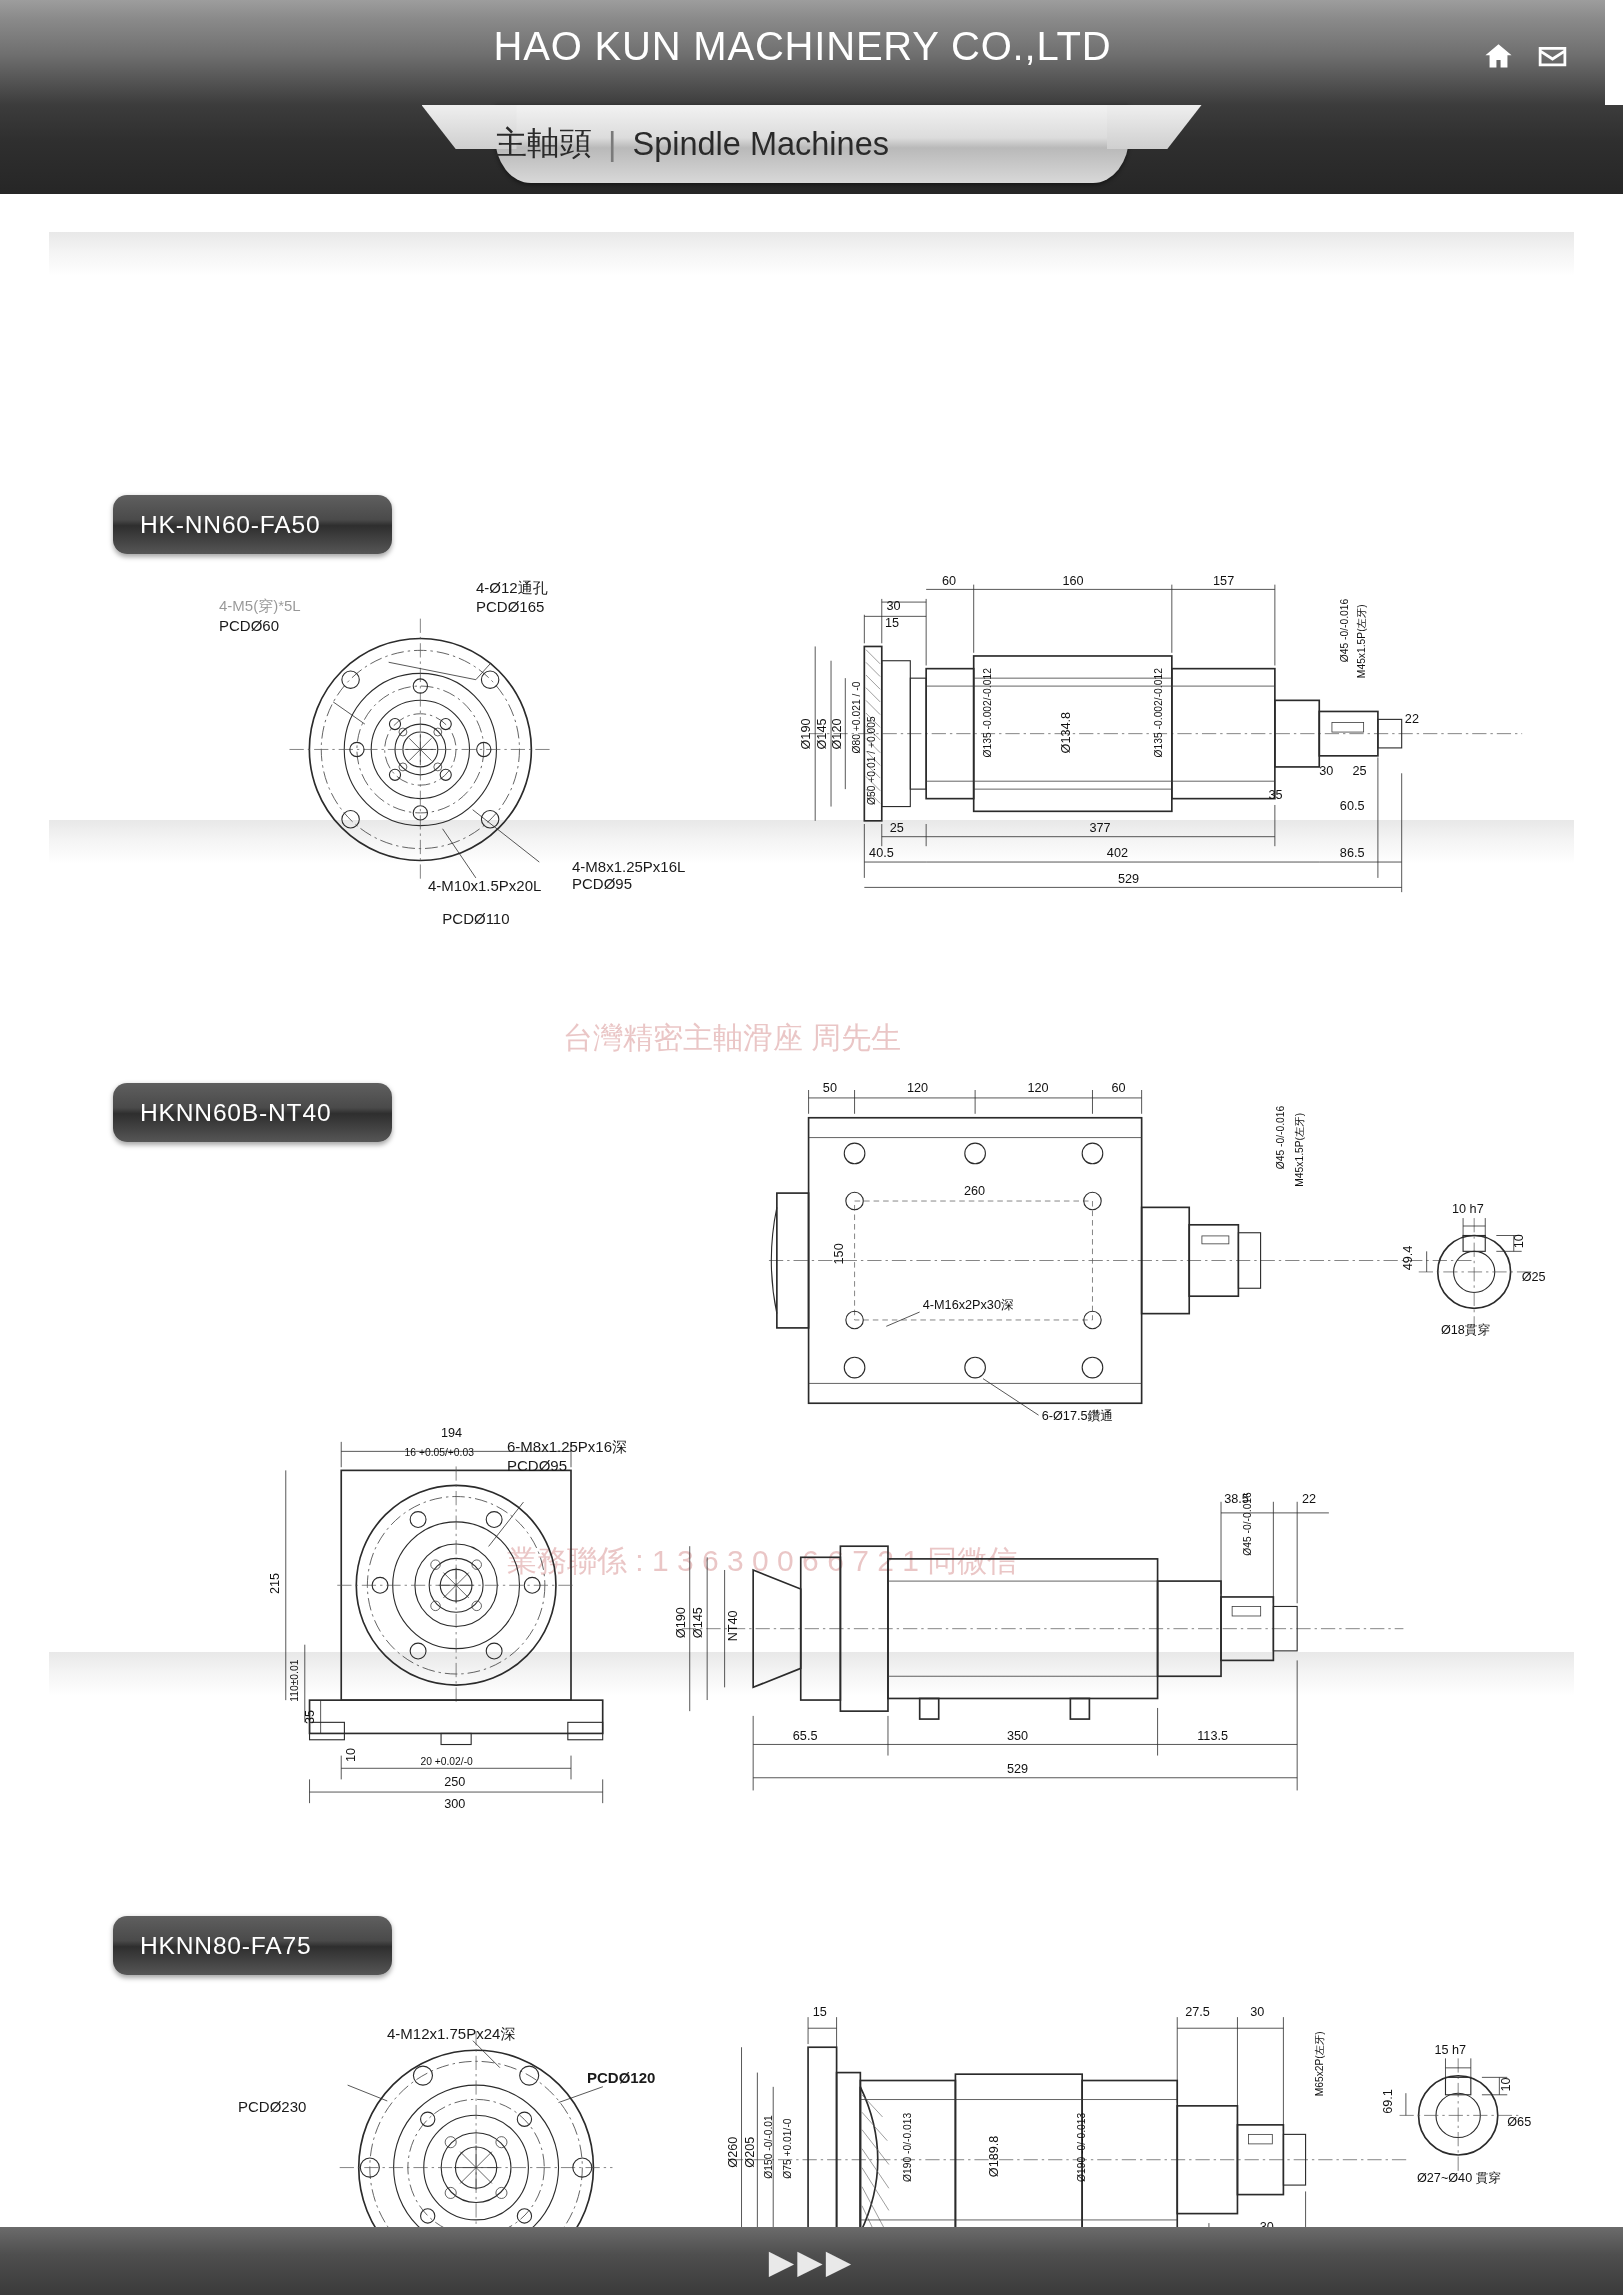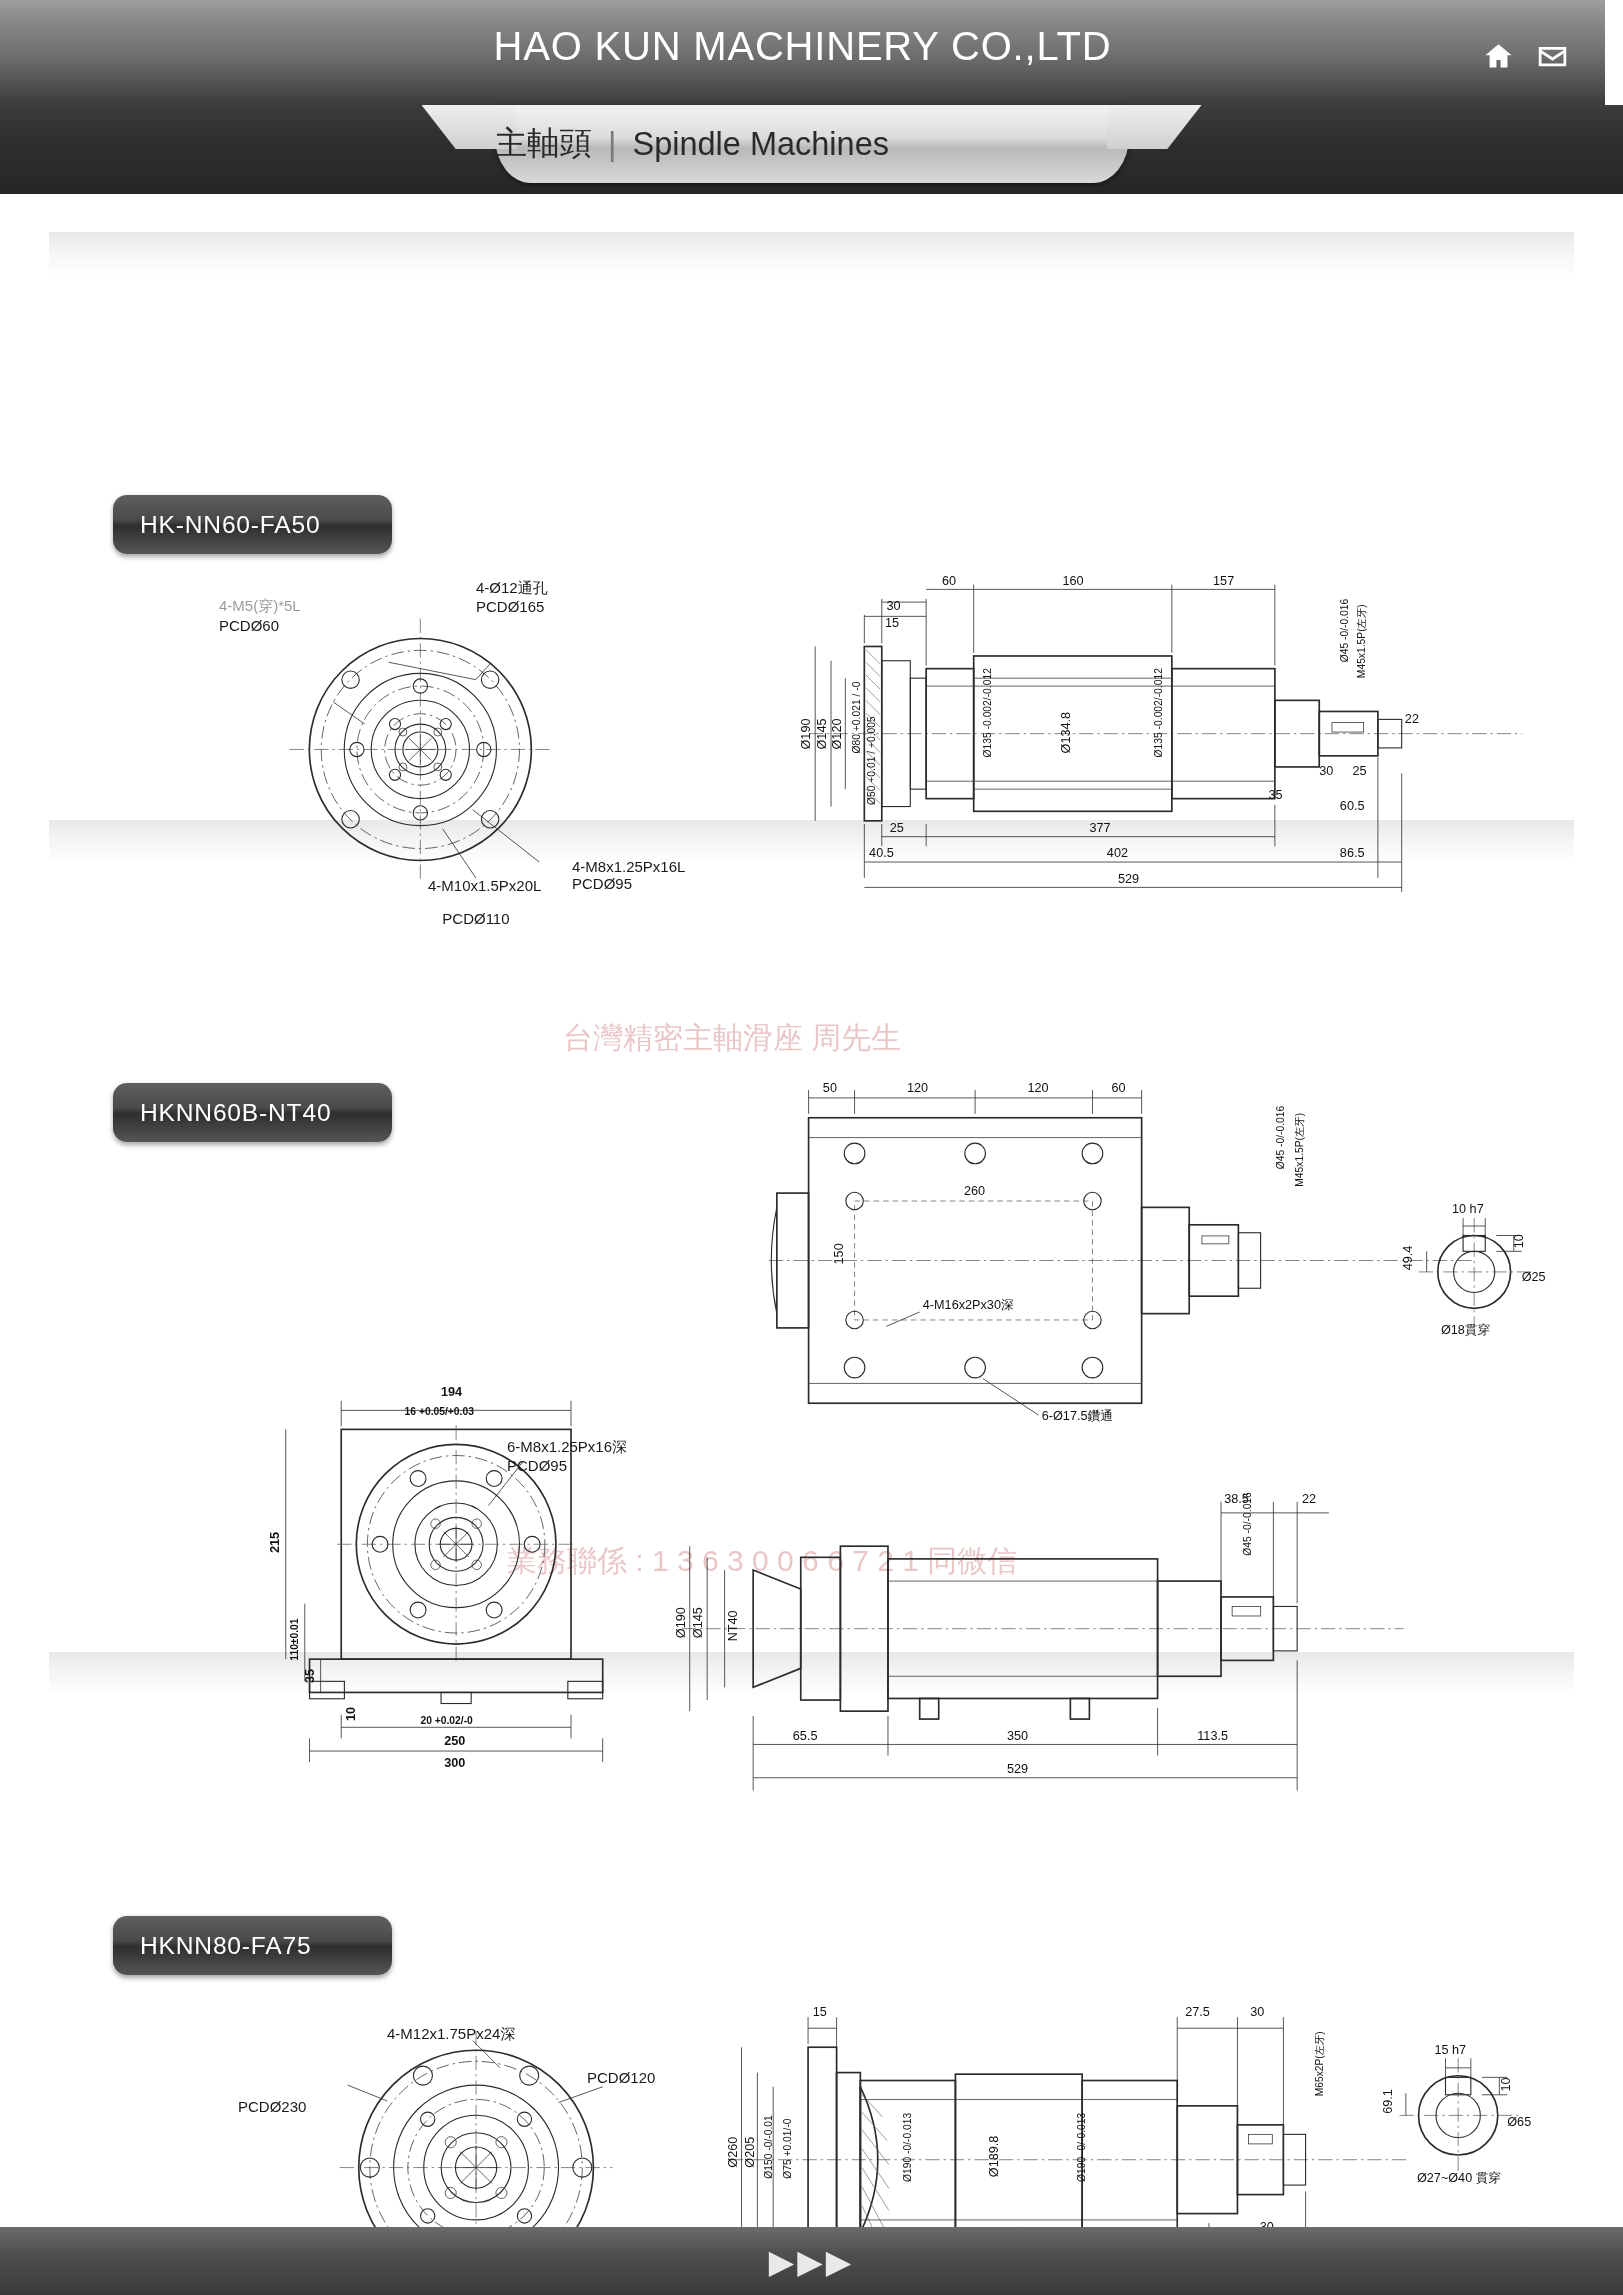--- a/index.html
+++ b/index.html
@@ -437,21 +437,21 @@
         <line x1="40" y1="104" x2="40" y2="130"></line>
       </g>
       <text class="t" x="72" y="56">10 h7</text>
       <text class="t" x="162" y="100" transform="rotate(-90 162,100)">10</text>
       <text class="t" x="22" y="128" transform="rotate(-90 22,128)">49.4</text>
       <text class="t" x="160" y="142">Ø25</text>
       <text class="t" x="58" y="208">Ø18貫穿</text>
     </svg>
   </div>
 
-  <div class="dwg" style="left:262px; top:1172px;font-weight:bold;">
+  <div class="dwg" style="left:262px; top:1213px;">
     <svg width="412" height="412" viewBox="0 0 520 520">
 
       <rect class="ln2" x="100" y="80" width="290" height="290"></rect>
       <g transform="translate(245,225)">
         <circle class="ln2" r="126"></circle>
         <circle class="thin" r="112" stroke-dasharray="16 5 3 5"></circle>
         <circle class="ln" r="80"></circle>
         <circle class="ln" r="52"></circle>
         <circle class="ln" r="34"></circle>
         <circle class="ln" r="20"></circle>
@@ -602,21 +602,21 @@
       <path class="dim" d="M300,74 L266,40"></path>
       <path class="dim" d="M158,116 L108,96"></path>
       <path class="dim" d="M374,118 L430,98"></path>
       <path class="dim" d="M224,322 L190,368"></path>
     </svg>
   </div>
   <div class="dwg" style="left:387px; top:1831px;">
     <div style="font-size:15px;">4-M12x1.75Px24深</div>
   </div>
   <div class="dwg" style="left:587px; top:1875px;">
-    <div style="font-size:15px;">PCDØ120</div>
+    <div style="font-size:15px;font-weight:bold;">PCDØ120</div>
   </div>
   <div class="dwg" style="left:238px; top:1888px;">
     <div style="font-size:15px;margin-top:16px;">PCDØ230</div>
   </div>
   <div class="dwg" style="left:338px; top:2101px;">
     <div style="font-size:15px;">6-Ø17.5貫穿</div>
   </div>
 
   <div class="dwg" style="left:713px; top:1807px;">
     <svg width="713" height="365" viewBox="0 0 900 460">

